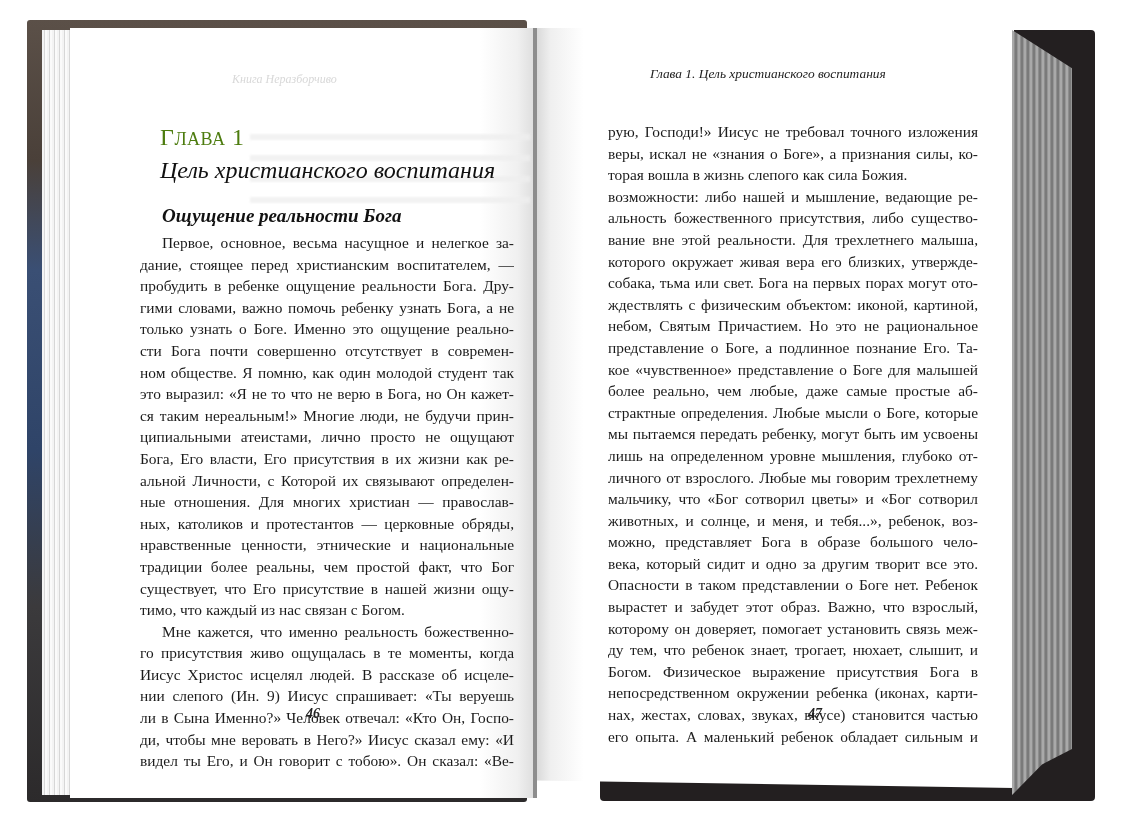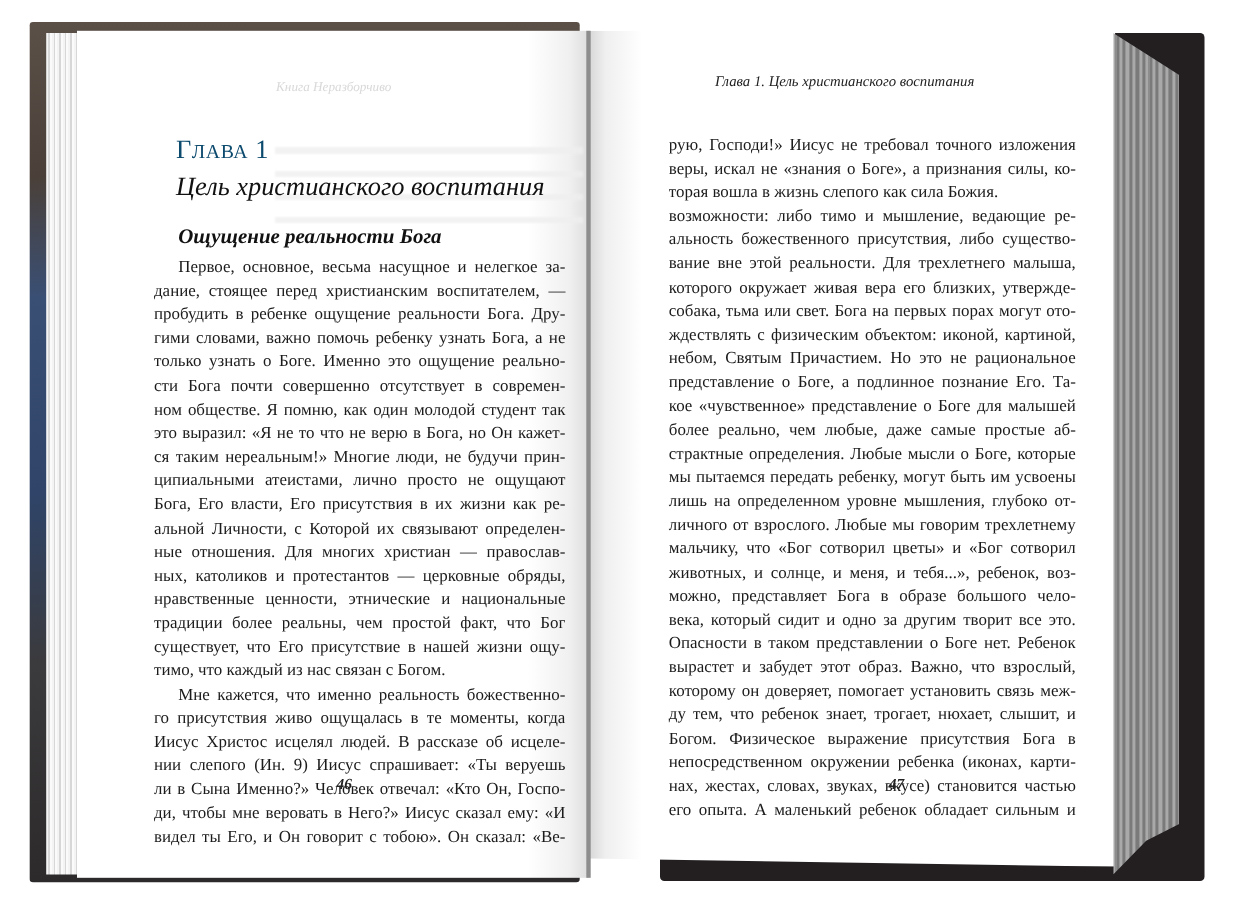--- a/index.html
+++ b/index.html
@@ -40,29 +40,29 @@
       left: 536px; top: 28px; width: 478px; height: 760px;
       background: linear-gradient(90deg, #d8d8d8 0%, #efefef 3%, #ffffff 10%, #ffffff 100%);
       clip-path: polygon(0 0, 100% 0, 100% 100%, 0 99%);
     }
     .gutter {
       position: absolute; left: 533px; top: 28px; width: 4px; height: 770px;
       background: #8d8d8d;
     }
     .ghost-header {
       position: absolute; left: 232px; top: 72px; font-style: italic; font-size: 12px;
-      color: #d8d8d8; filter: blur(0.6px); margin-left: 19px;
+      color: #d8d8d8; filter: blur(0.6px);
     }
     .ghost-lines {
       position: absolute; left: 250px; top: 128px; width: 280px; height: 80px;
       background: repeating-linear-gradient(180deg, transparent 0 6px, #efefef 6px 12px, transparent 12px 21px);
       filter: blur(1px); opacity: .8;
     }
     .chapter-label {
-      position: absolute; left: 160px; top: 124px; font-size: 24px; letter-spacing: .5px; color: #0c4a6e;
+      position: absolute; left: 160px; top: 124px; font-size: 24px; letter-spacing: .5px; color: #4d7c0f;
     }
     .chapter-label .sc { font-size: 18px; }
     .chapter-title {
       position: absolute; left: 160px; top: 157px; font-size: 24px; font-style: italic; color: #111; text-align: center;
     }
     .section-title {
       position: absolute; left: 162px; top: 205px; font-size: 19px; font-style: italic; font-weight: bold; color: #111; text-align: center;
     }
     .text-block {
       position: absolute; font-size: 15.4px; line-height: 21.6px; color: #1b1b1b; text-align: justify;
@@ -127,21 +127,21 @@
     <span class="line">ди, чтобы мне веровать в Него?» Иисус сказал ему: «И</span>
     <span class="line">видел ты Его, и Он говорит с тобою». Он сказал: «Ве-</span>
   </div>
 <div class="page-num pn-left">46</div>
 
 <div class="running-head">Глава 1. Цель христианского воспитания</div>
 <div class="text-block right-text" id="right-text">
     <span class="line">рую, Господи!» Иисус не требовал точного изложения</span>
     <span class="line">веры, искал не «знания о Боге», а признания силы, ко-</span>
     <span class="line last">торая вошла в жизнь слепого как сила Божия.</span>
-    <span class="line">возможности: либо тимо и мышление, ведающие ре-</span>
+    <span class="line">возможности: либо нашей и мышление, ведающие ре-</span>
     <span class="line">альность божественного присутствия, либо существо-</span>
     <span class="line">вание вне этой реальности. Для трехлетнего малыша,</span>
     <span class="line">которого окружает живая вера его близких, утвержде-</span>
     <span class="line">собака, тьма или свет. Бога на первых порах могут ото-</span>
     <span class="line">ждествлять с физическим объектом: иконой, картиной,</span>
     <span class="line">небом, Святым Причастием. Но это не рациональное</span>
     <span class="line">представление о Боге, а подлинное познание Его. Та-</span>
     <span class="line">кое «чувственное» представление о Боге для малышей</span>
     <span class="line">более реально, чем любые, даже самые простые аб-</span>
     <span class="line">страктные определения. Любые мысли о Боге, которые</span>

